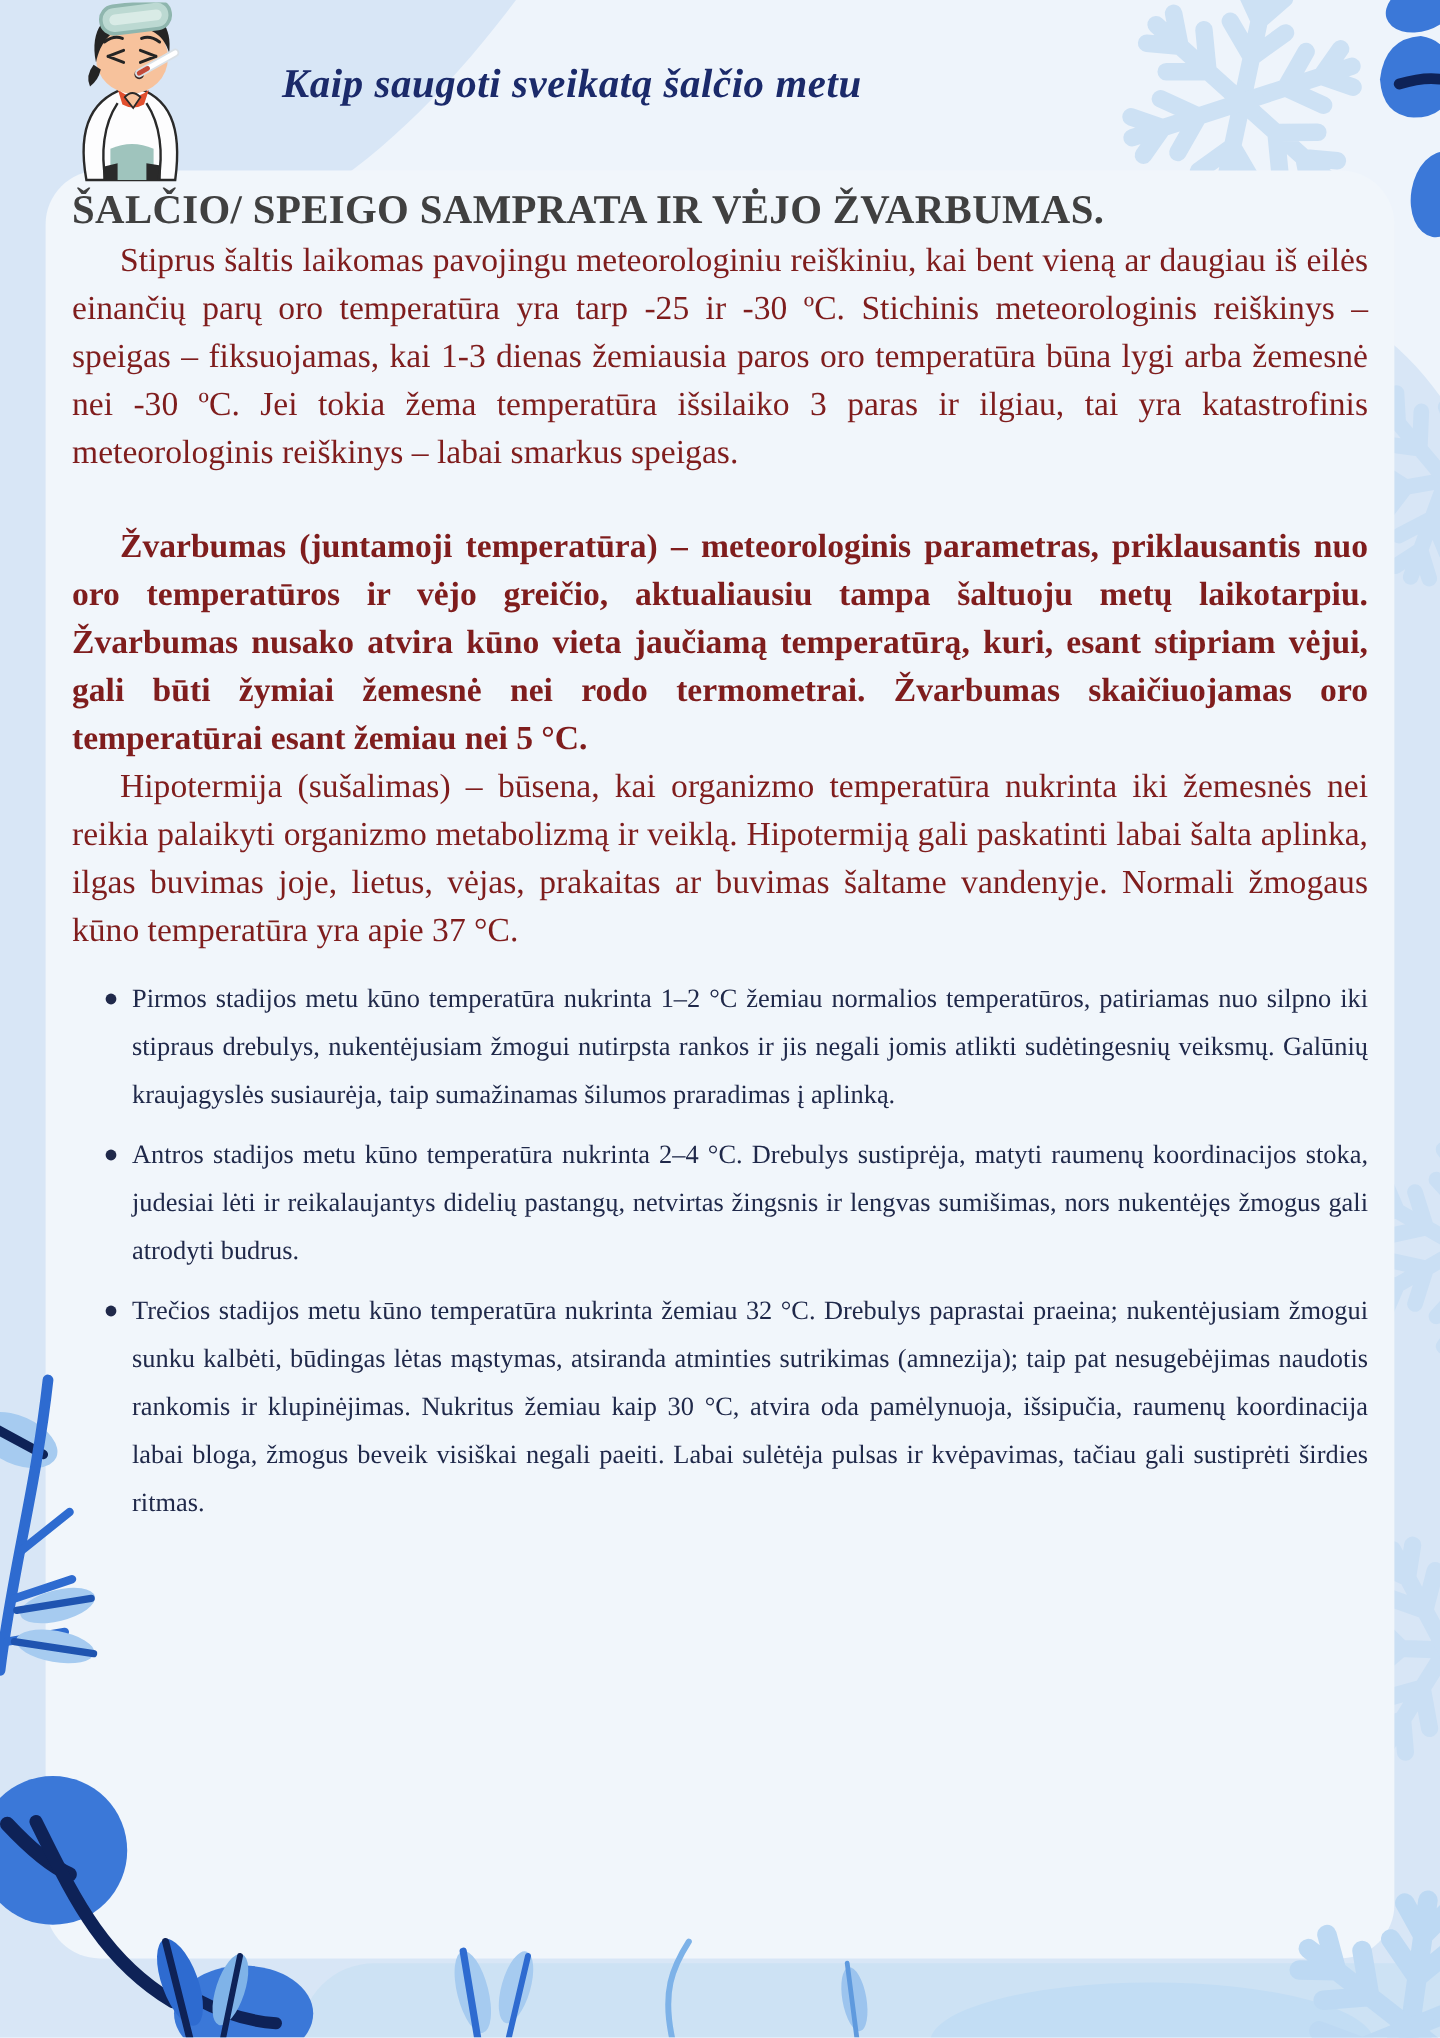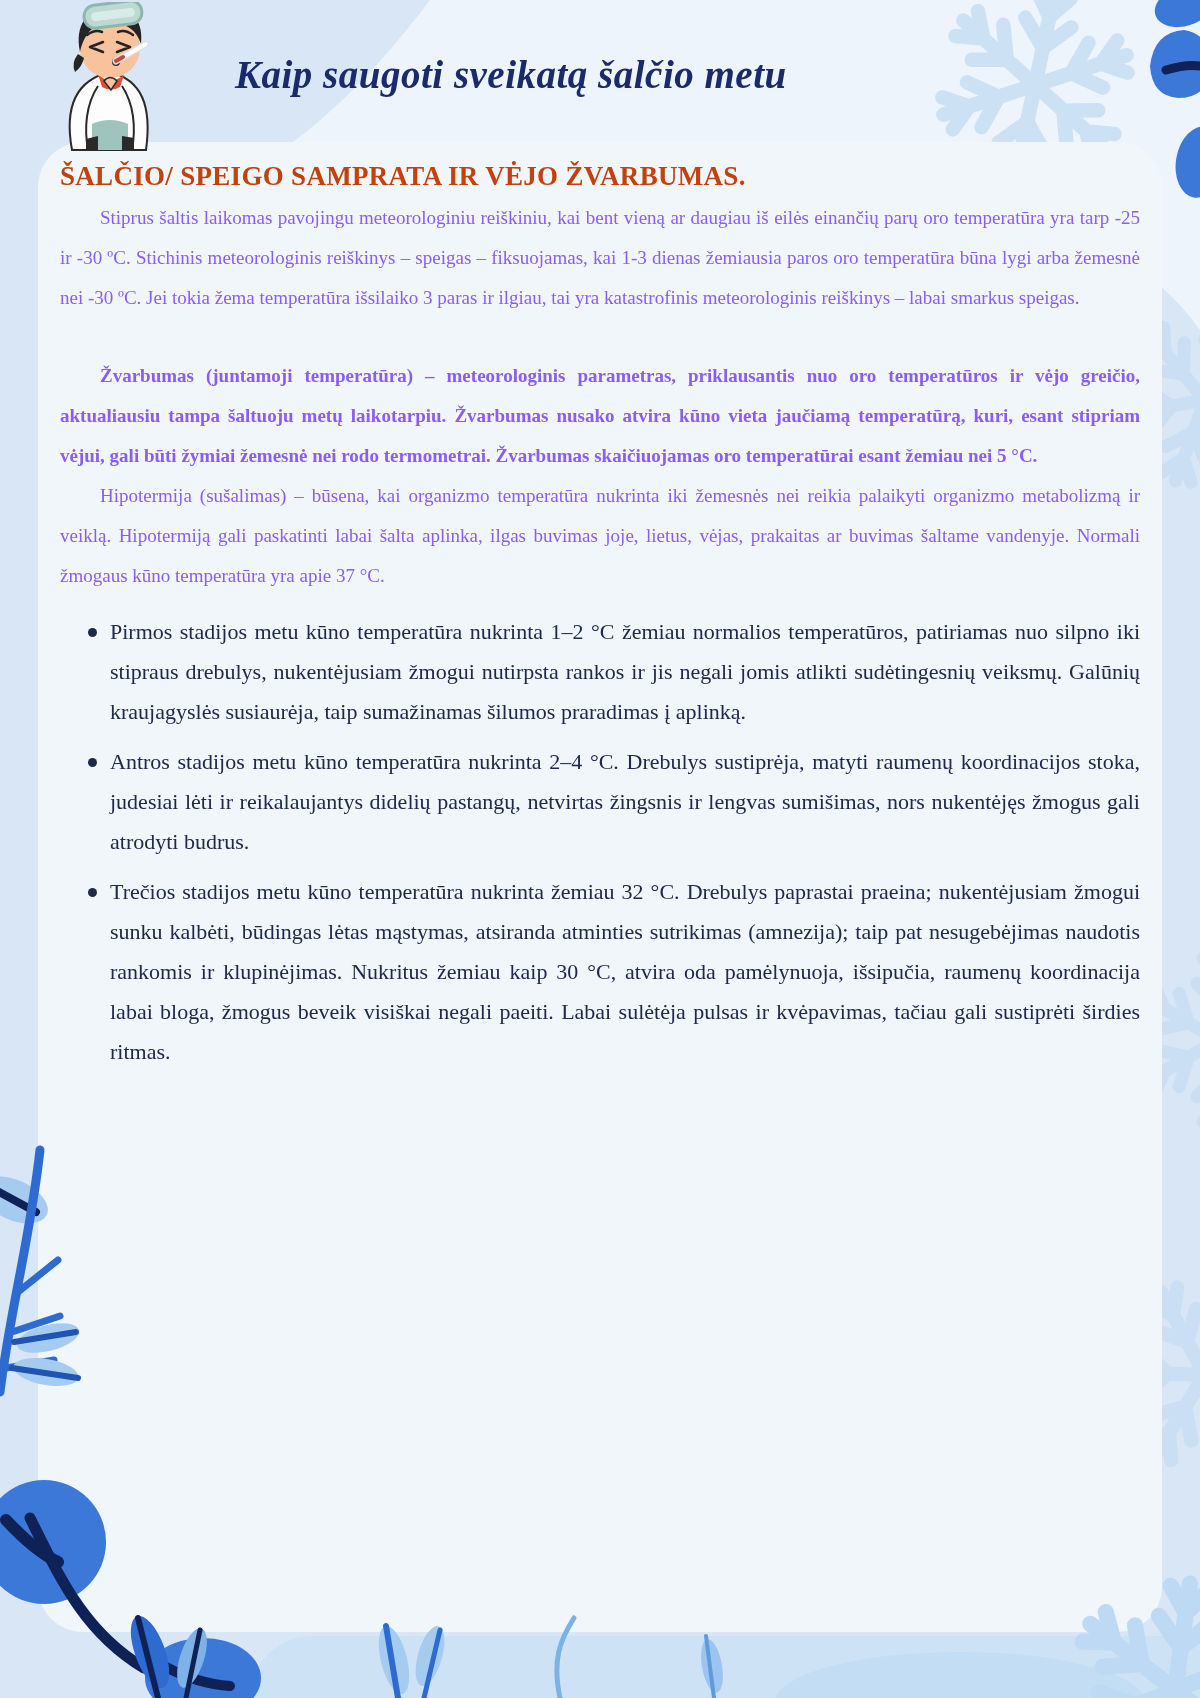--- a/index.html
+++ b/index.html
@@ -11,41 +11,41 @@
   .above{z-index:3;}
   
   .sweep{position:absolute;left:0;top:0;z-index:0;}
   
   .card{
     position:absolute;left:38px;top:142px;width:1124px;height:1490px;
     background:#f1f6fb;border-radius:45px;box-sizing:border-box;
     padding:16px 22px 0 22px;z-index:2;
   }
   .card h2{
-    margin:0 0 4px 0;font-size:27px;line-height:36px;font-weight:bold;
-    color:#c2410c;letter-spacing:.3px;
+    margin:0 0 4px 0;font-size:34px;line-height:36px;font-weight:bold;
+    color:#404040;letter-spacing:.3px;
   }
   .card h2.h2b{margin:20px 0 8px 8px;}
   .para{
-    margin:0;font-size:19px;line-height:40px;color:#8b5cf6;
+    margin:0;font-size:28px;line-height:40px;color:#7f1d1d;
     text-align:justify;text-indent:40px;
   }
   .gap{margin-top:38px;font-weight:bold;}
   ul.stages{list-style:none;margin:16px 0 0 26px;padding:0;}
   ul.stages li{
     position:relative;padding-left:24px;margin-bottom:10px;
     font-size:22px;line-height:40px;color:#20294a;text-align:justify;
   }
   ul.stages li::before{
     content:"";position:absolute;left:2px;top:16px;width:9px;height:9px;
     border-radius:50%;background:#20294a;
   }
   .title{
     position:absolute;left:235px;top:52px;margin:0;z-index:3;
-    font-size:39px;font-weight:bold;font-style:italic;color:#1b2a6a;
+    font-size:34px;font-weight:bold;font-style:italic;color:#1b2a6a;
     letter-spacing:.5px;
   }
   .char{position:absolute;left:28px;top:2px;z-index:3;}
   .band{
     position:absolute;left:250px;right:0;top:1636px;bottom:0;
     background:#cde2f4;border-top-left-radius:70px;z-index:1;
   }
 </style>
 </head>
 <body>

